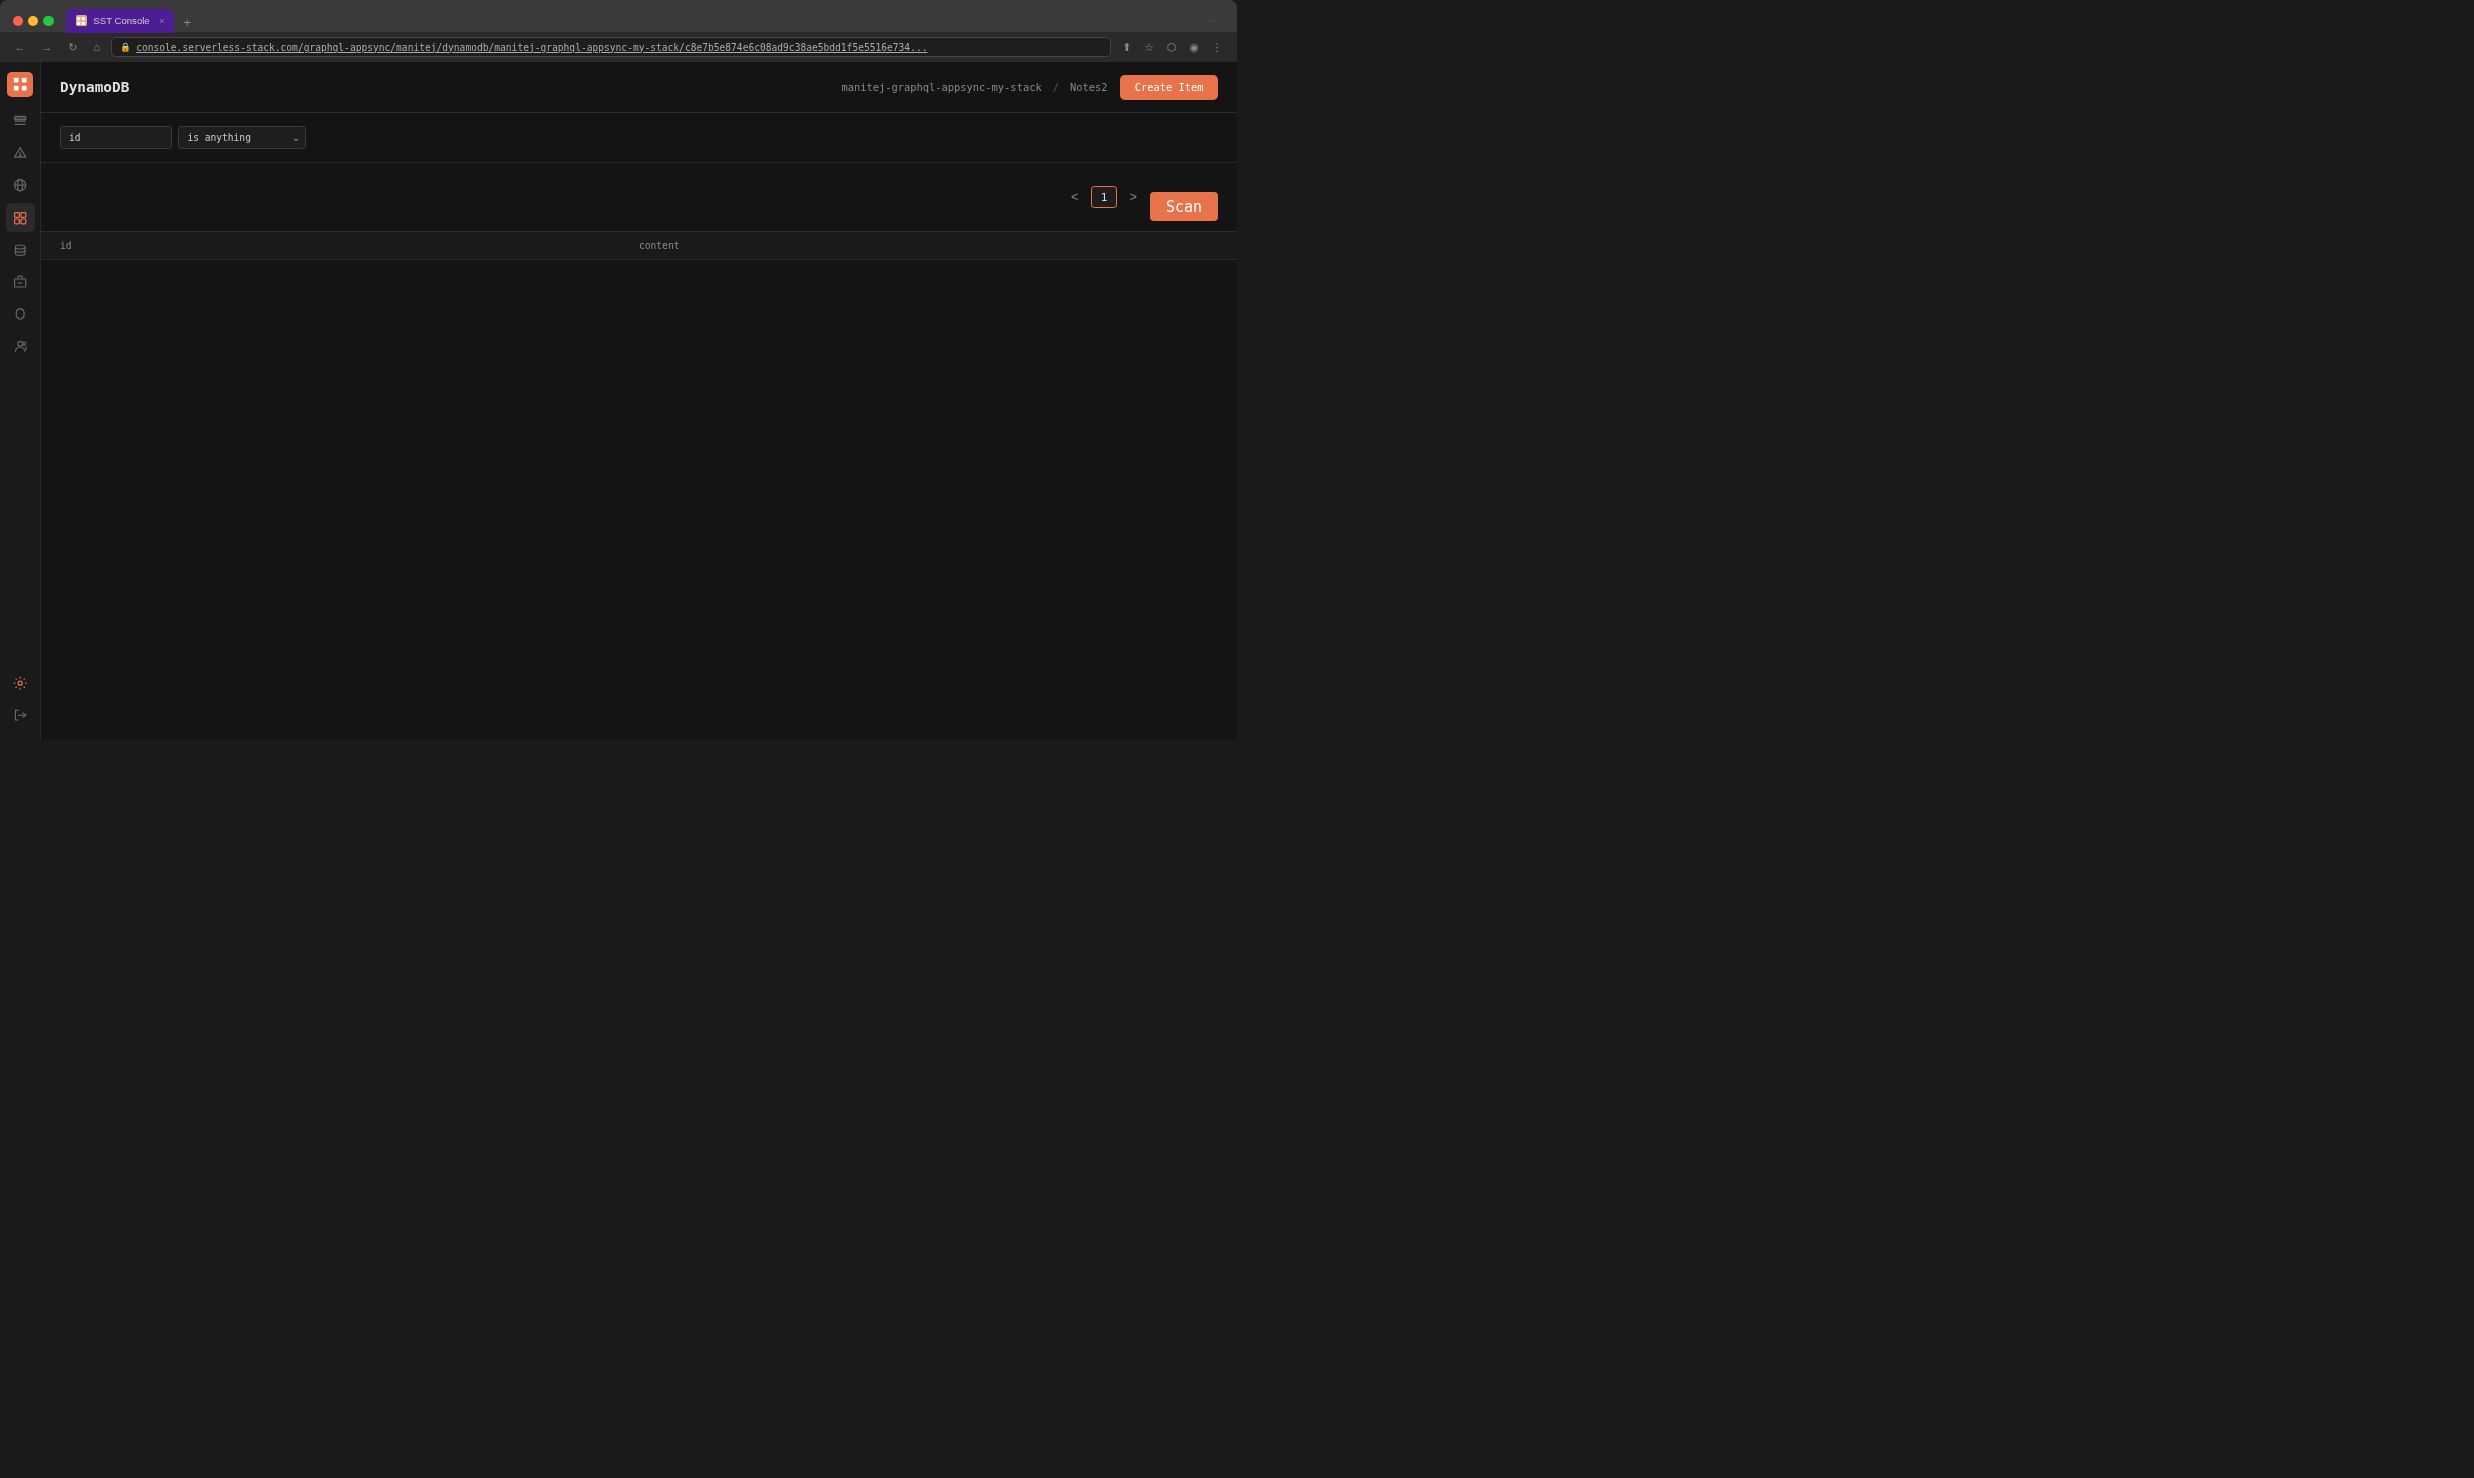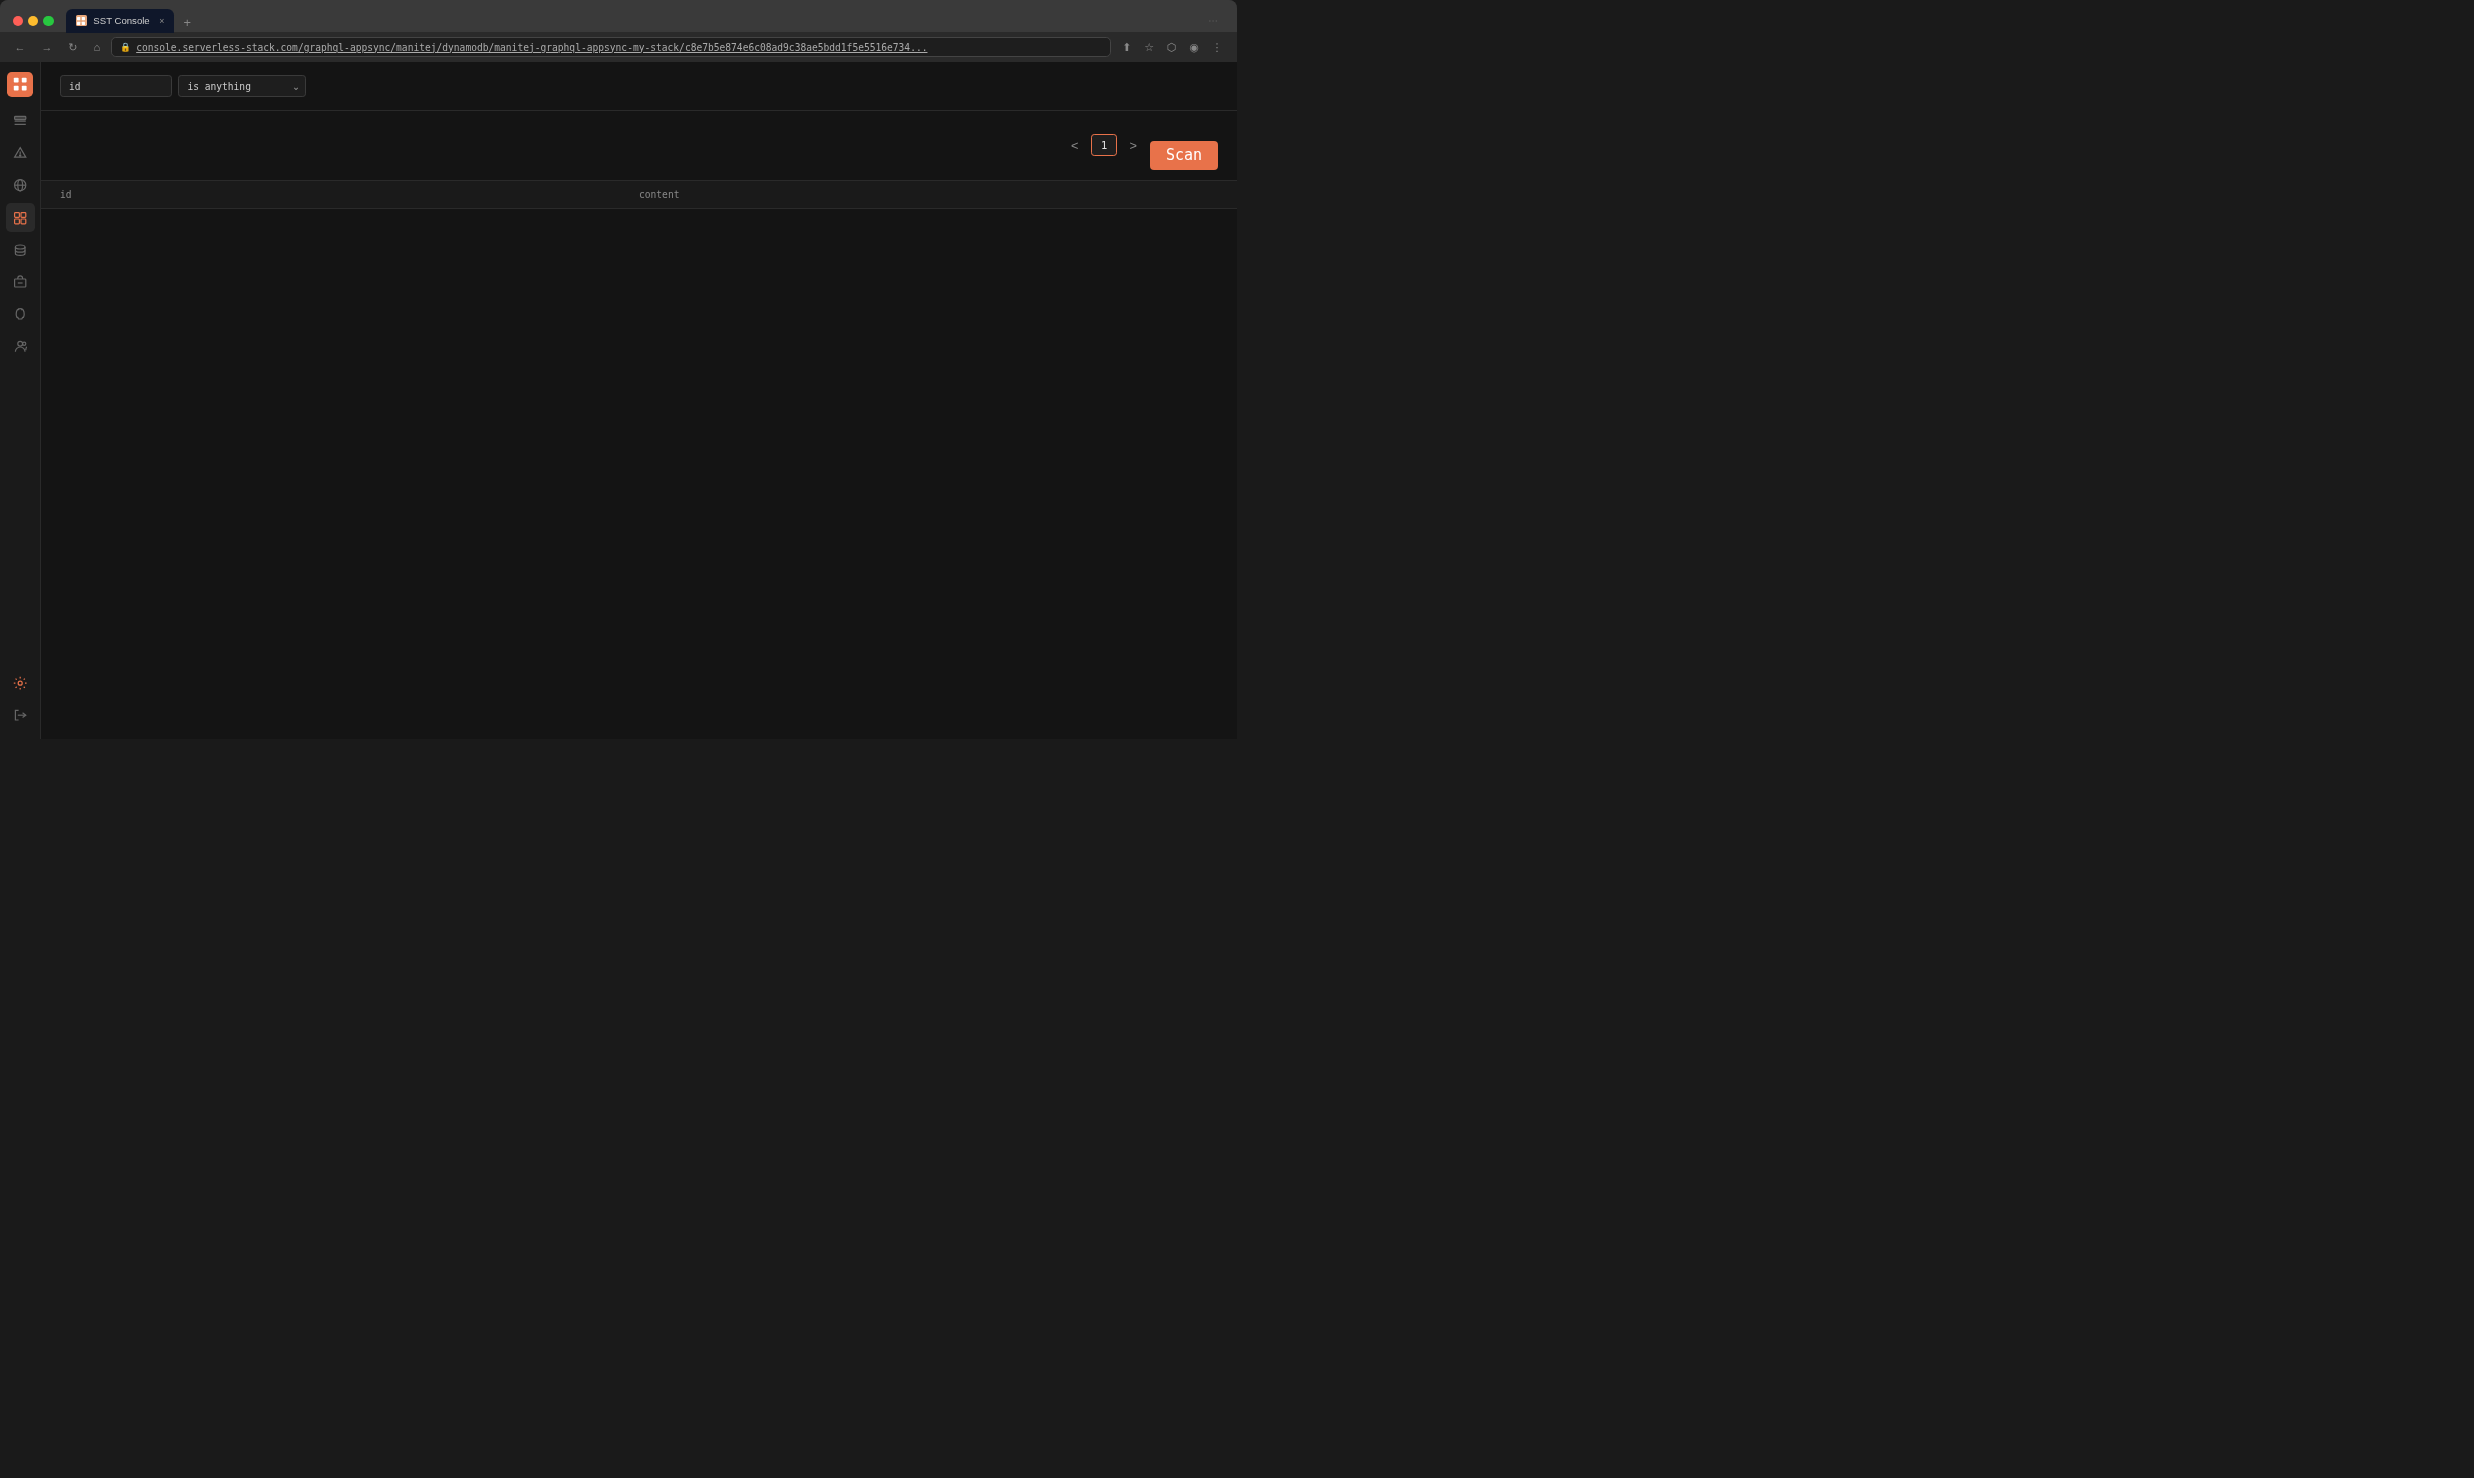--- a/index.html
+++ b/index.html
@@ -47,21 +47,21 @@
     .tab-bar {
       display: flex;
       align-items: flex-end;
       margin-left: 12.8px;
       flex: 1;
     }
 
     .tab {
       display: flex;
       align-items: center;
-      background: #0f172a;
+      background: #4c1d95;
       padding: 4.8px 9.6px;
       border-radius: 6.4px 6.4px 0 0;
       font-size: 9.6px;
       color: #ccc;
       gap: 6.4px;
       height: 24px;
     }
 
     .tab-icon {
       width: 11px;
@@ -544,20 +544,31 @@
           <path d="M7 3H3v12h4"></path>
           <path d="M12 6l4 3-4 3"></path>
           <line x1="6" y1="9" x2="15" y2="9"></line>
         </svg>
       </div>
     </div>
   </div>
 
   <div class="main-content">
 
+    <div class="page-header">
+      <h1 class="page-title">DynamoDB</h1>
+      <div class="header-right">
+        <div class="breadcrumb">
+          <span>manitej-graphql-appsync-my-stack</span>
+          <span class="breadcrumb-sep">/</span>
+          <span>Notes2</span>
+        </div>
+        <button class="create-item-btn">Create Item</button>
+      </div>
+    </div>
 
     <div class="filter-section">
       <div class="filter-row">
         <input class="filter-field-input" value="id" type="text" style="">
         <div class="select-wrapper">
           <select class="filter-select">
             <option>is anything</option>
             <option>=</option>
             <option>!=</option>
             <option>&lt;</option>

